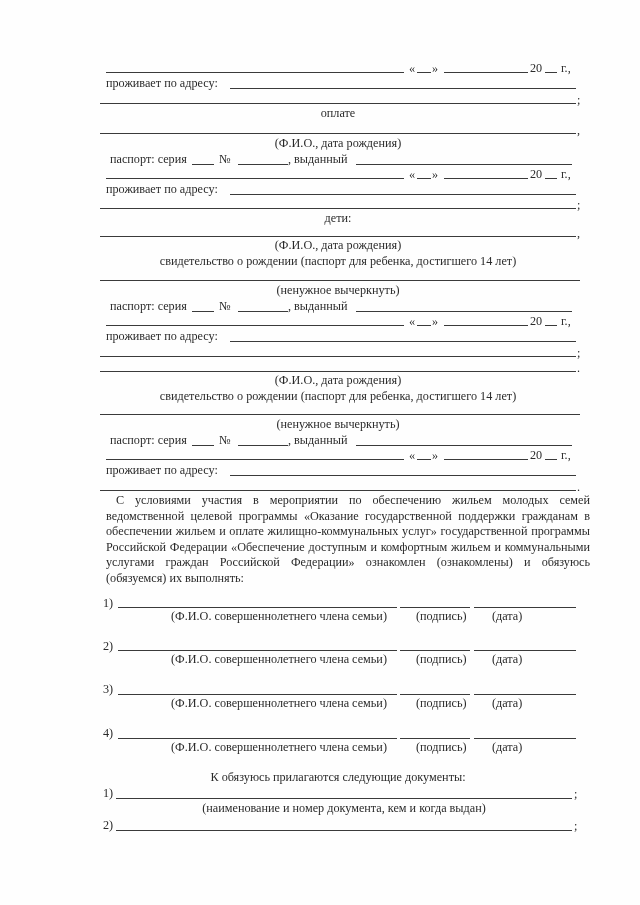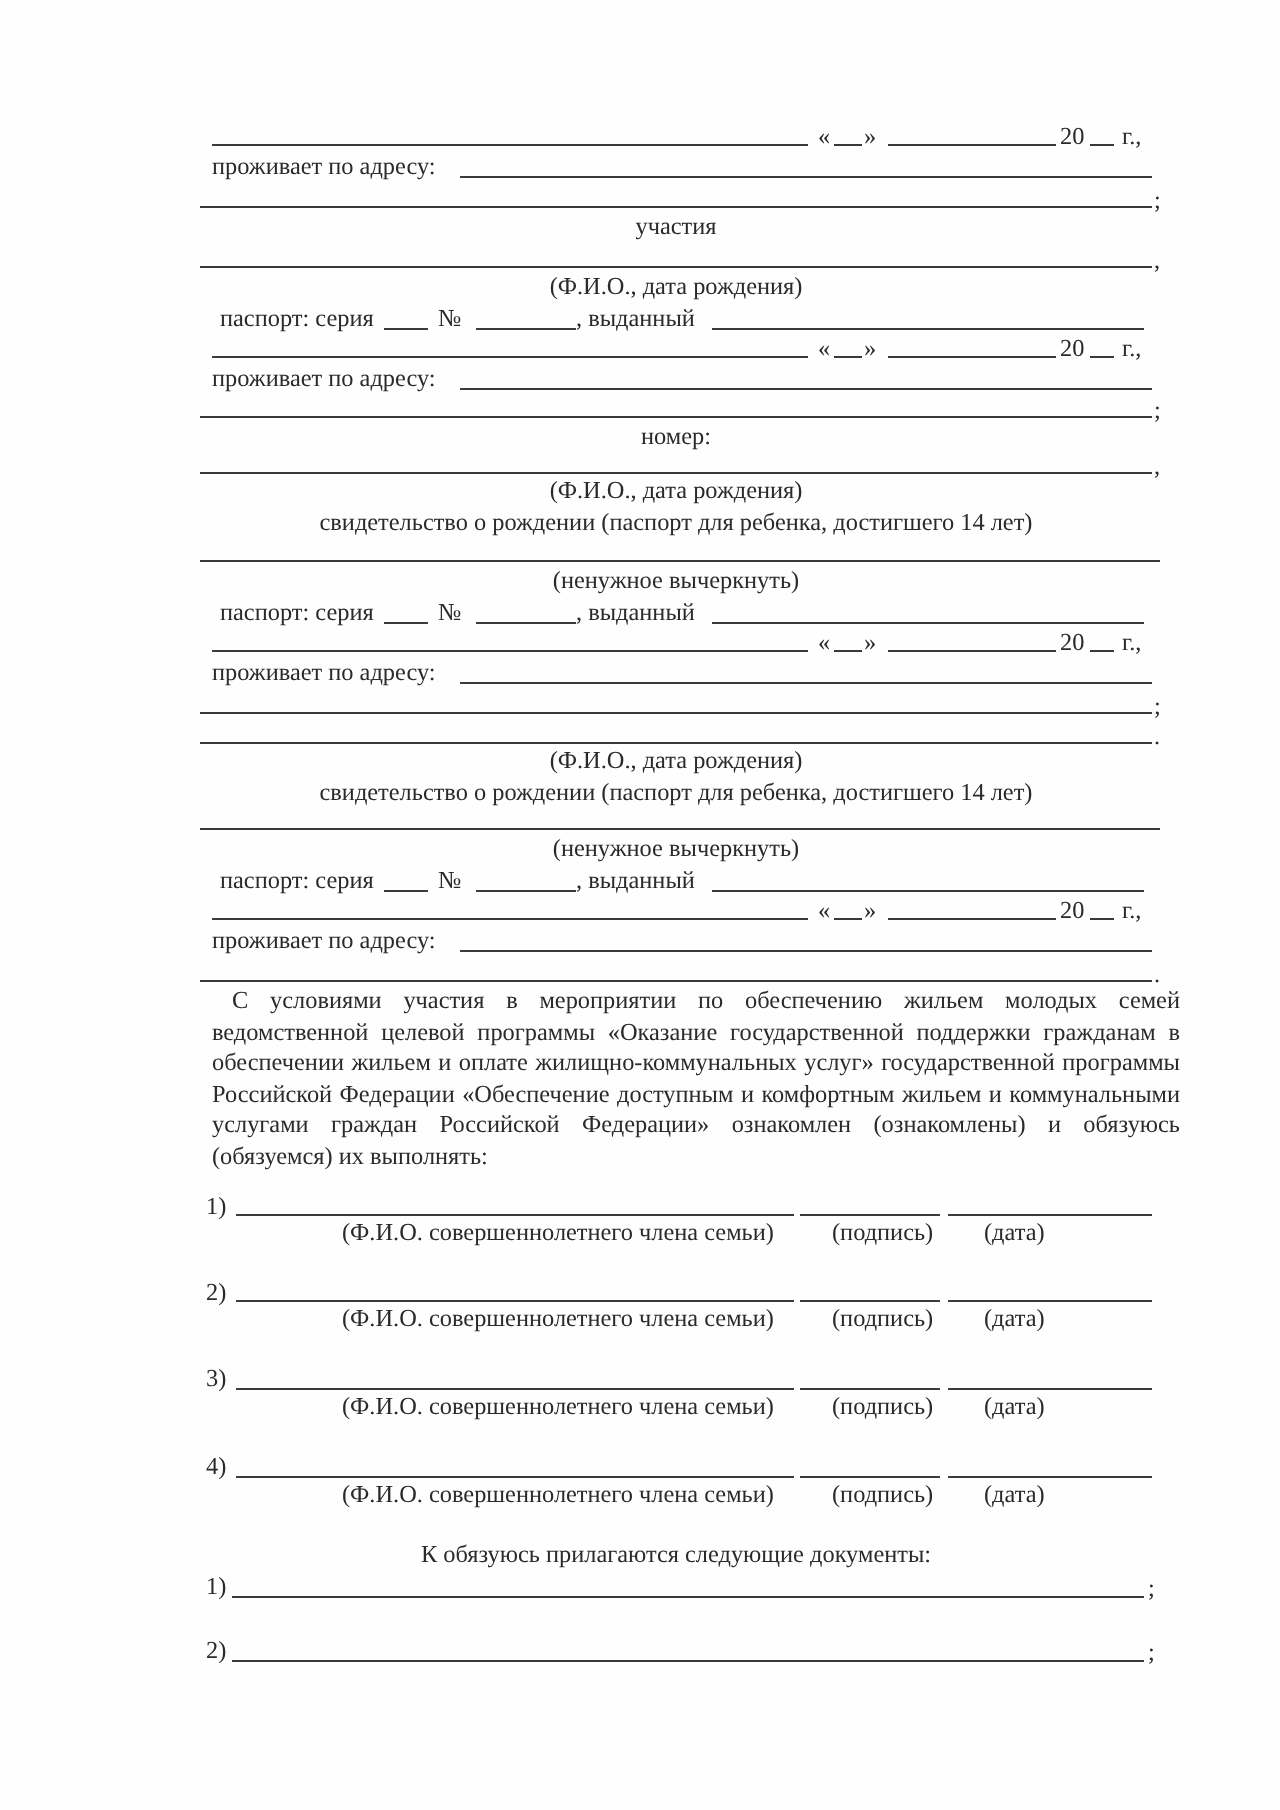--- a/index.html
+++ b/index.html
@@ -25,21 +25,21 @@
   <div class="ln" style="left:444px;top:72px;width:84px;"></div>
   <span class="t" style="left:530px;top:61px;">20</span>
   <div class="ln" style="left:545px;top:72px;width:12px;"></div>
   <span class="t" style="left:561px;top:61px;">г.,</span>
 
   <span class="t" style="left:106px;top:76px;">проживает по адресу:</span>
   <div class="ln" style="left:230px;top:88px;width:346px;"></div>
   <div class="ln" style="left:100px;top:103px;width:476px;"></div>
   <span class="punct" style="left:577px;top:93px;">;</span>
 
-  <div class="c" style="left:100px;top:106px;width:476px;">участия</div>
+  <div class="c" style="left:100px;top:106px;width:476px;">оплате</div>
   <div class="ln" style="left:100px;top:133px;width:476px;"></div>
   <span class="punct" style="left:577px;top:123px;">,</span>
   <div class="c" style="left:100px;top:136px;width:476px;">(Ф.И.О., дата рождения)</div>
 
   <span class="t" style="left:110px;top:152px;">паспорт: серия</span>
   <div class="ln" style="left:192px;top:164px;width:22px;"></div>
   <span class="t" style="left:219px;top:152px;">№</span>
   <div class="ln" style="left:238px;top:164px;width:50px;"></div>
   <span class="t" style="left:288px;top:152px;">, выданный</span>
   <div class="ln" style="left:356px;top:164px;width:216px;"></div>
@@ -51,21 +51,21 @@
   <div class="ln" style="left:444px;top:178px;width:84px;"></div>
   <span class="t" style="left:530px;top:167px;">20</span>
   <div class="ln" style="left:545px;top:178px;width:12px;"></div>
   <span class="t" style="left:561px;top:167px;">г.,</span>
 
   <span class="t" style="left:106px;top:182px;">проживает по адресу:</span>
   <div class="ln" style="left:230px;top:194px;width:346px;"></div>
   <div class="ln" style="left:100px;top:208px;width:476px;"></div>
   <span class="punct" style="left:577px;top:198px;">;</span>
 
-  <div class="c" style="left:100px;top:211px;width:476px;">номер:</div>
+  <div class="c" style="left:100px;top:211px;width:476px;">дети:</div>
 
   <div class="ln" style="left:100px;top:236px;width:476px;"></div>
   <span class="punct" style="left:577px;top:226px;">,</span>
   <div class="c" style="left:100px;top:238px;width:476px;">(Ф.И.О., дата рождения)</div>
   <div class="c" style="left:100px;top:254px;width:476px;">свидетельство о рождении (паспорт для ребенка, достигшего 14 лет)</div>
   <div class="ln" style="left:100px;top:280px;width:480px;"></div>
   <div class="c" style="left:100px;top:283px;width:476px;">(ненужное вычеркнуть)</div>
 
   <span class="t" style="left:110px;top:299px;">паспорт: серия</span>
   <div class="ln" style="left:192px;top:311px;width:22px;"></div>
@@ -148,18 +148,19 @@
   <div class="ln" style="left:474px;top:738px;width:102px;"></div>
   <span class="t" style="left:171px;top:740px;">(Ф.И.О. совершеннолетнего члена семьи)</span>
   <span class="t" style="left:416px;top:740px;">(подпись)</span>
   <span class="t" style="left:492px;top:740px;">(дата)</span>
 
   <div class="c" style="left:100px;top:770px;width:476px;">К обязуюсь прилагаются следующие документы:</div>
 
   <span class="t" style="left:103px;top:786px;">1)</span>
   <div class="ln" style="left:116px;top:798px;width:456px;"></div>
   <span class="punct" style="left:574px;top:787px;">;</span>
+  <div class="c" style="left:116px;top:801px;width:456px;">(наименование и номер документа, кем и когда выдан)</div>
 
   <span class="t" style="left:103px;top:818px;">2)</span>
   <div class="ln" style="left:116px;top:830px;width:456px;"></div>
   <span class="punct" style="left:574px;top:819px;">;</span>
 
 </div>
 
 </body></html>

